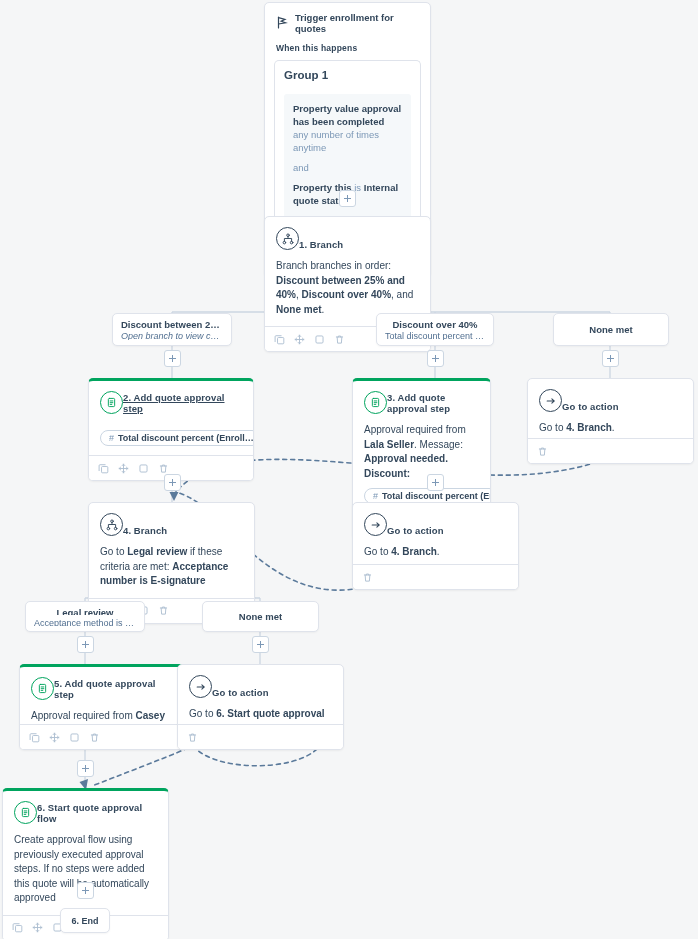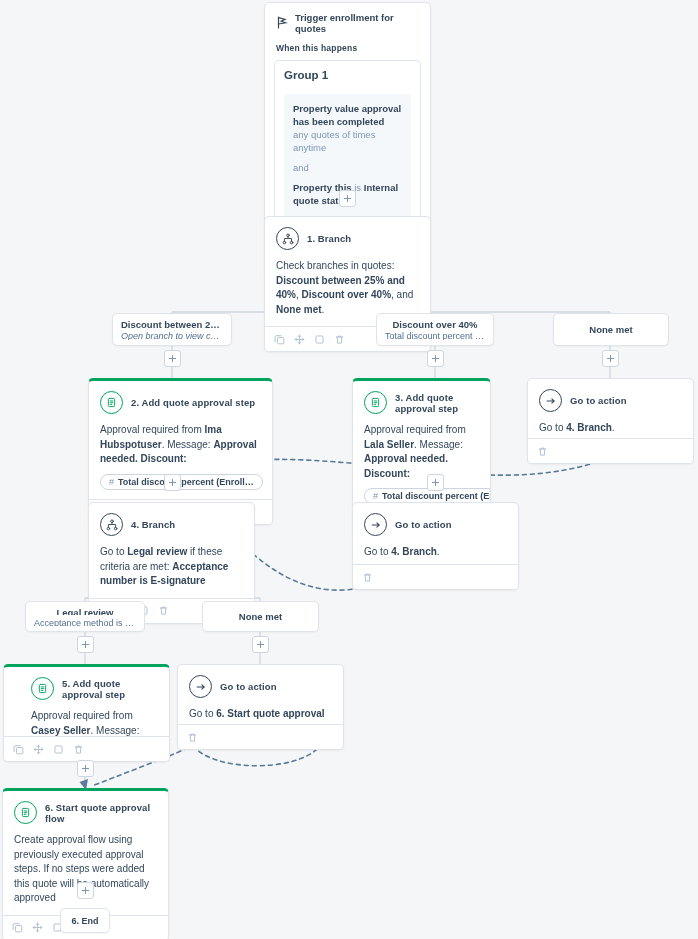--- a/index.html
+++ b/index.html
@@ -20,21 +20,21 @@
     position:absolute;
     background:#ffffff;
     border:1px solid #dfe3eb;
     border-radius:5px;
     box-sizing:border-box;
     box-shadow:0 1px 2px rgba(0,0,0,.05);
     overflow:hidden;
   }
   .card.green{border-top:3px solid #00a45e;}
   .card-body{padding:10px 11px 9px 11px;}
-  .card-head{display:flex;align-items:center;gap:8px;margin-bottom:9px;}
+  .card-head{display:flex;align-items:flex-end;margin-bottom:9px;}
   .node-icon{
     width:21px;height:21px;border-radius:50%;
     border:1.4px solid #33475b;
     display:flex;align-items:center;justify-content:center;
     flex:0 0 auto;
   }
   .node-icon.green{border-color:#00a45e;}
   .node-title{font-size:9.5px;font-weight:bold;color:#33475b;letter-spacing:.1px;}
   .card-text{font-size:10px;line-height:14.5px;color:#33475b;}
   .card-text b{font-weight:bold;}
@@ -184,21 +184,21 @@
           <path d="M2.5 1.6 L9 3.4 L5.2 5.2 L9.6 6.8 L2.5 8" fill="none"></path>
         </svg>
       </span>
       <span class="trig-title">Trigger enrollment for quotes</span>
     </div>
     <div class="when-label">When this happens</div>
     <div class="group-box">
       <div class="group-title">Group 1</div>
       <div class="group-inner">
         <p>
-          <b>Property value approval has been completed</b><span> any quotes of times anytime</span>
+          <b>Property value approval has been completed</b><span> any number of times anytime</span>
         </p>
         <p><span>and</span></p>
         <p>
           <b>Property this</b><span> is </span><b>Internal quote status</b>
         </p>
         <p>
           <b>New value: Internal quote status</b><span> is</span>
         </p>
       </div>
     </div>
@@ -226,21 +226,21 @@
           <svg width="12" height="12" viewBox="0 0 14 14" fill="none" stroke="#33475b" stroke-width="1.1" stroke-linecap="round">
             <circle cx="7" cy="2.6" r="1.5"></circle>
               <circle cx="2.8" cy="11.2" r="1.5"></circle>
               <circle cx="11.2" cy="11.2" r="1.5"></circle>
             <path d="M7 4.1 L7 6.4 M2.8 9.7 L2.8 6.4 L11.2 6.4 L11.2 9.7"></path>
           </svg>
         </span>
         <span class="node-title">1. Branch</span>
       </div>
       <div class="card-text">
-        <span>Check branches in quotes: </span><b>Discount between 25% and 40%</b><span>, </span><b>Discount over 40%</b><span>, and </span><b>None met</b><span>.</span>
+        <span>Branch branches in order: </span><b>Discount between 25% and 40%</b><span>, </span><b>Discount over 40%</b><span>, and </span><b>None met</b><span>.</span>
       </div>
     </div>
     <div class="card-foot">
       <span>
           <svg class="ic" viewBox="0 0 14 14" fill="none" stroke="#7c98b6" stroke-width="1.2">
             <rect x="4.5" y="4.5" width="8" height="8" rx="1.2"></rect>
             <path d="M9.6 2.2 H2.6 A1.2 1.2 0 0 0 1.4 3.4 V10.2"></path>
           </svg>
         </span>
       <span>
@@ -272,33 +272,30 @@
     <span class="s">Total discount percent is great…</span>
   </div>
   <div class="pill" style="left:553px;top:313px;width:116px;height:33px;">
     <span class="t">None met</span>
   </div>
 
   <div class="plus" style="left:163.5px;top:350px;"></div>
   <div class="plus" style="left:426.5px;top:350px;"></div>
   <div class="plus" style="left:601.5px;top:350px;"></div>
 
-  <div class="card green" style="left:88px;top:378px;width:185px;">
+  <div class="card green" style="left:88px;top:378px;width:166px;text-decoration:underline;">
     <div class="card-body">
       <div class="card-head">
         <span class="node-icon green">
           <svg width="11" height="11" viewBox="0 0 14 14" fill="none" stroke="#00a45e" stroke-width="1.2" stroke-linecap="round">
             <rect x="3" y="1.8" width="8" height="10.4" rx="1.3"></rect>
             <path d="M5.3 5 H8.7 M5.3 7.2 H8.7 M5.3 9.4 H7.4"></path>
           </svg>
         </span>
         <span class="node-title">2. Add quote approval step</span>
-      </div>
-      <div class="card-text">
-        <span>Approval required from </span><b>Ima Hubspotuser</b><span>. Message: </span><b>Approval needed. Discount:</b>
       </div>
       <div class="token">
         <span class="hash">#</span>
           <span>Total discount percent (Enroll…</span>
       </div>
     </div>
     <div class="card-foot">
       <span>
           <svg class="ic" viewBox="0 0 14 14" fill="none" stroke="#7c98b6" stroke-width="1.2">
             <rect x="4.5" y="4.5" width="8" height="8" rx="1.2"></rect>
@@ -464,21 +461,21 @@
     <span class="t">Legal review</span>
     <span class="s">Acceptance method is E-signat…</span>
   </div>
   <div class="pill" style="left:202px;top:601px;width:117px;height:31px;">
     <span class="t">None met</span>
   </div>
 
   <div class="plus" style="left:76.5px;top:636px;"></div>
   <div class="plus" style="left:251.5px;top:636px;"></div>
 
-  <div class="card green" style="left:3px;top:664px;width:167px;height:98px;padding-left:16px;">
+  <div class="card green" style="left:19px;top:664px;width:167px;height:86px;">
     <div class="card-body">
       <div class="card-head">
         <span class="node-icon green">
           <svg width="11" height="11" viewBox="0 0 14 14" fill="none" stroke="#00a45e" stroke-width="1.2" stroke-linecap="round">
             <rect x="3" y="1.8" width="8" height="10.4" rx="1.3"></rect>
             <path d="M5.3 5 H8.7 M5.3 7.2 H8.7 M5.3 9.4 H7.4"></path>
           </svg>
         </span>
         <span class="node-title">5. Add quote approval step</span>
       </div>

